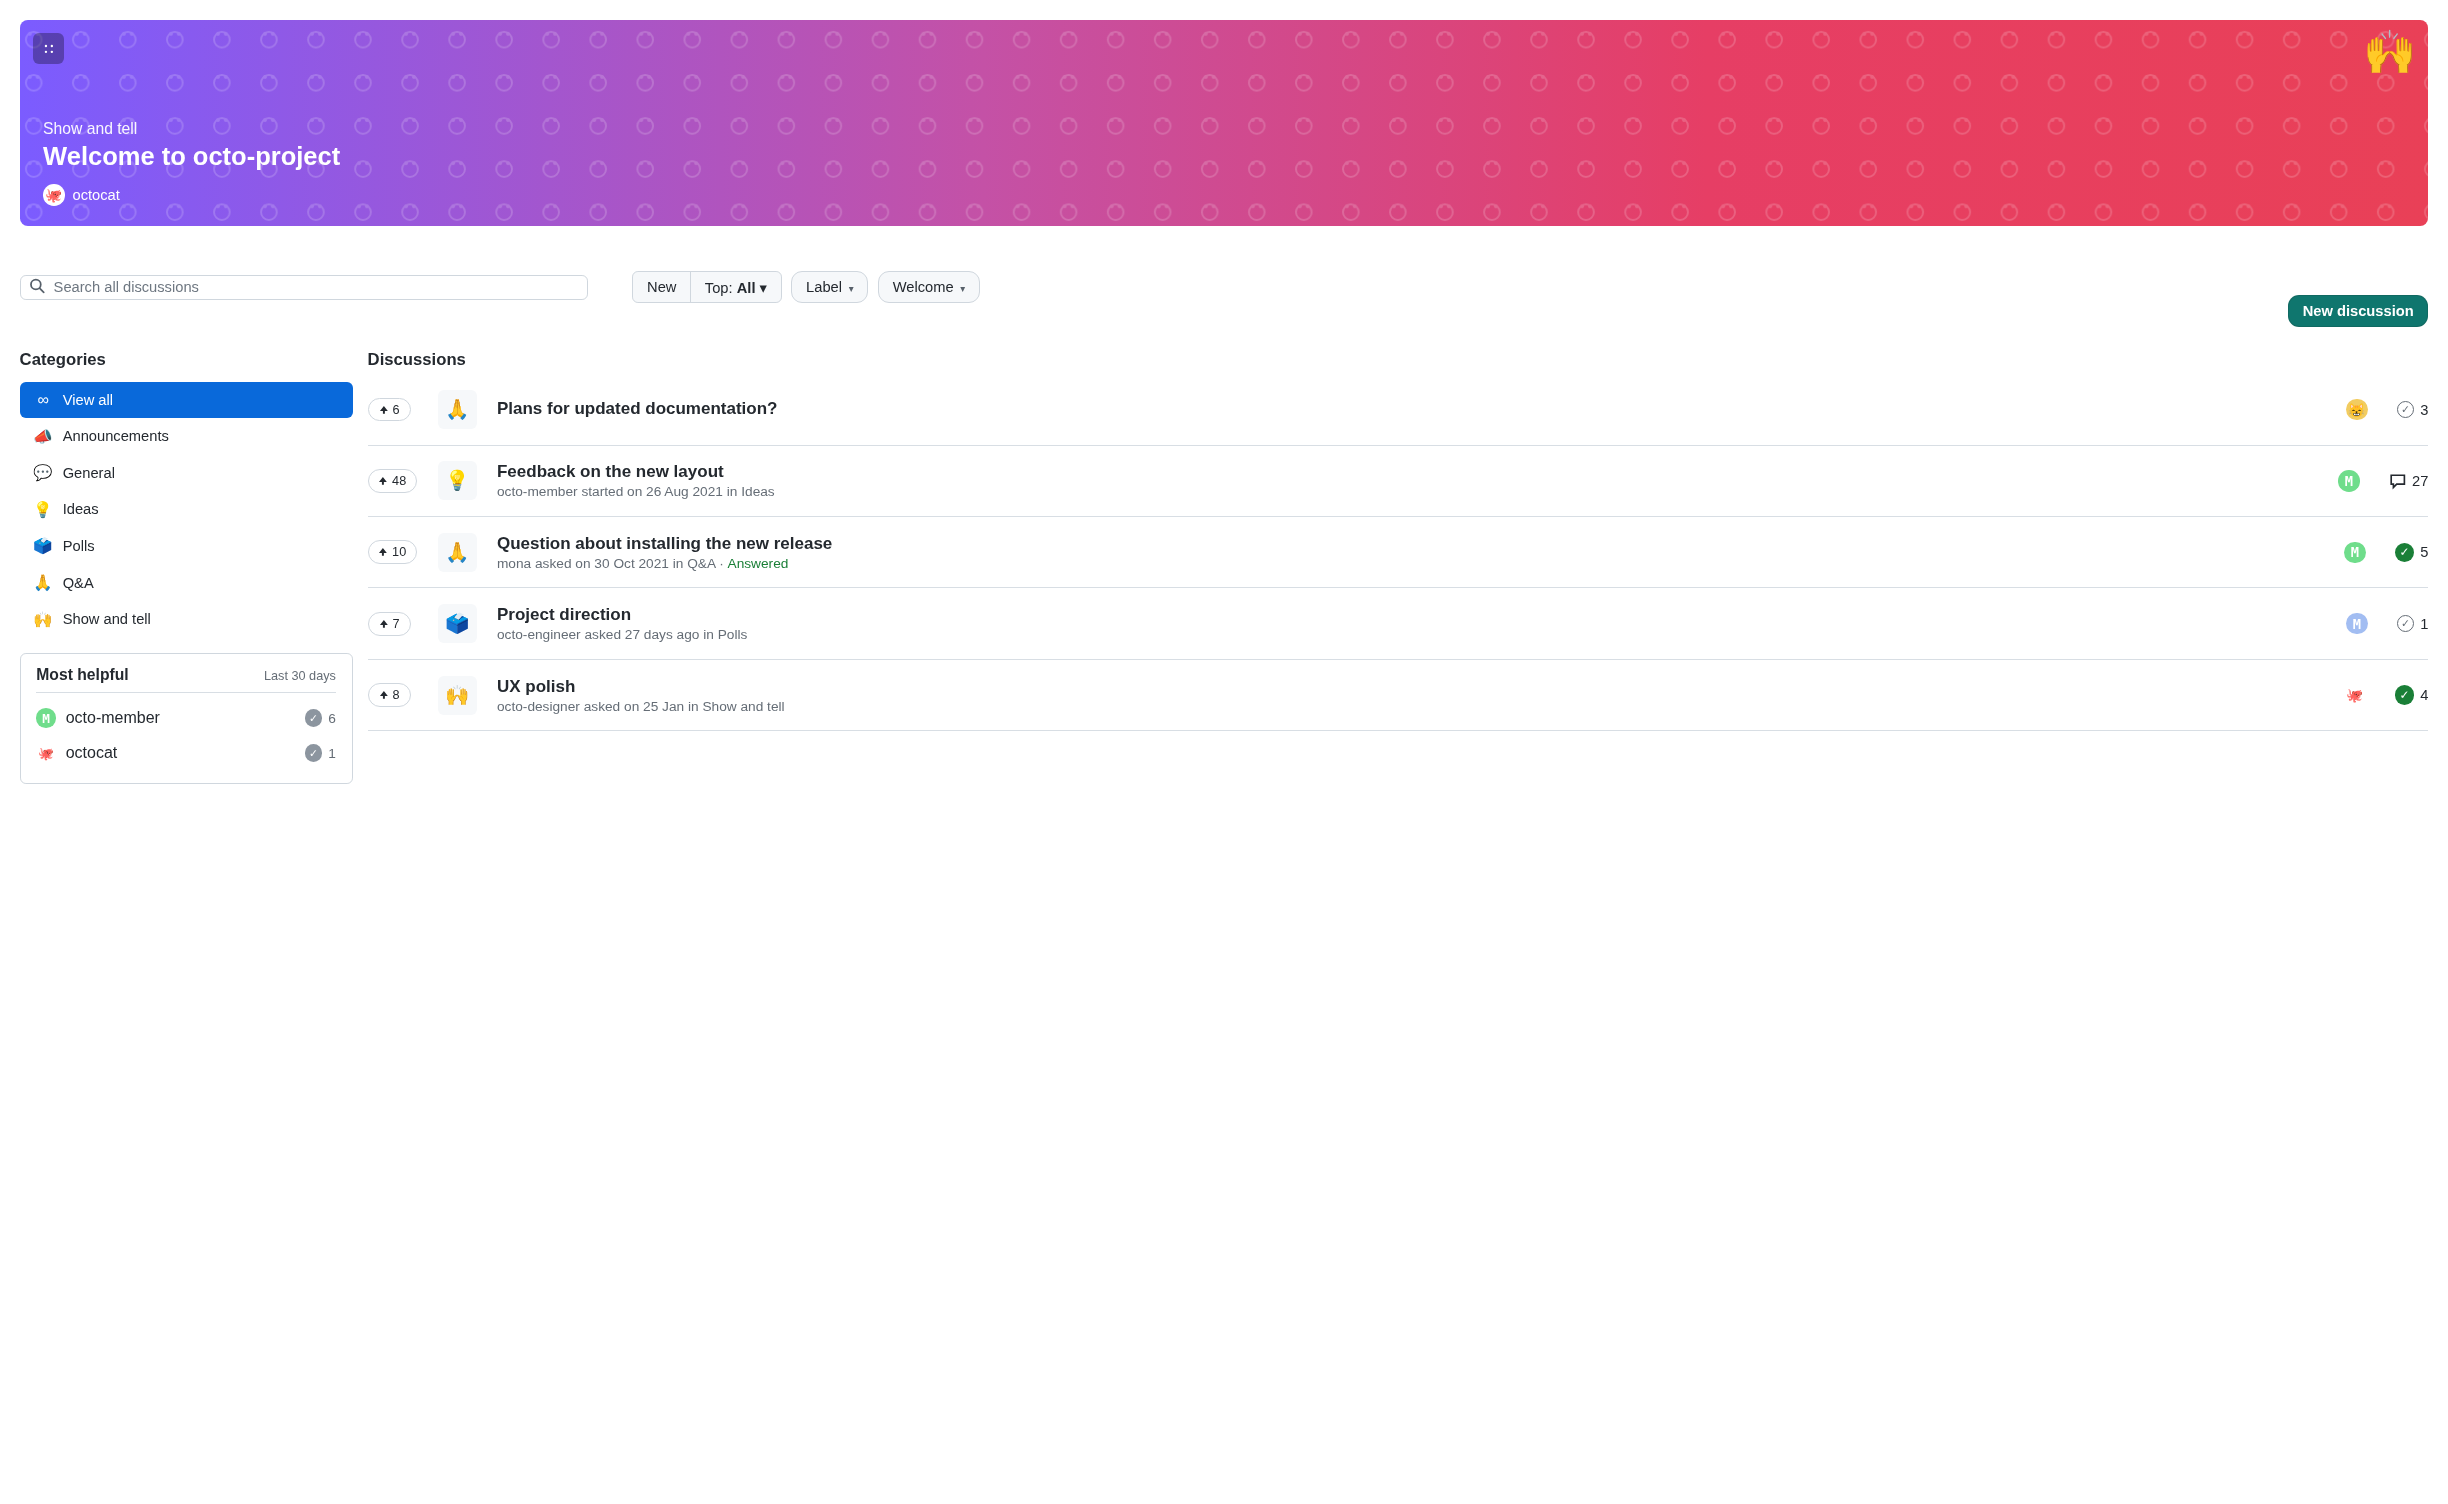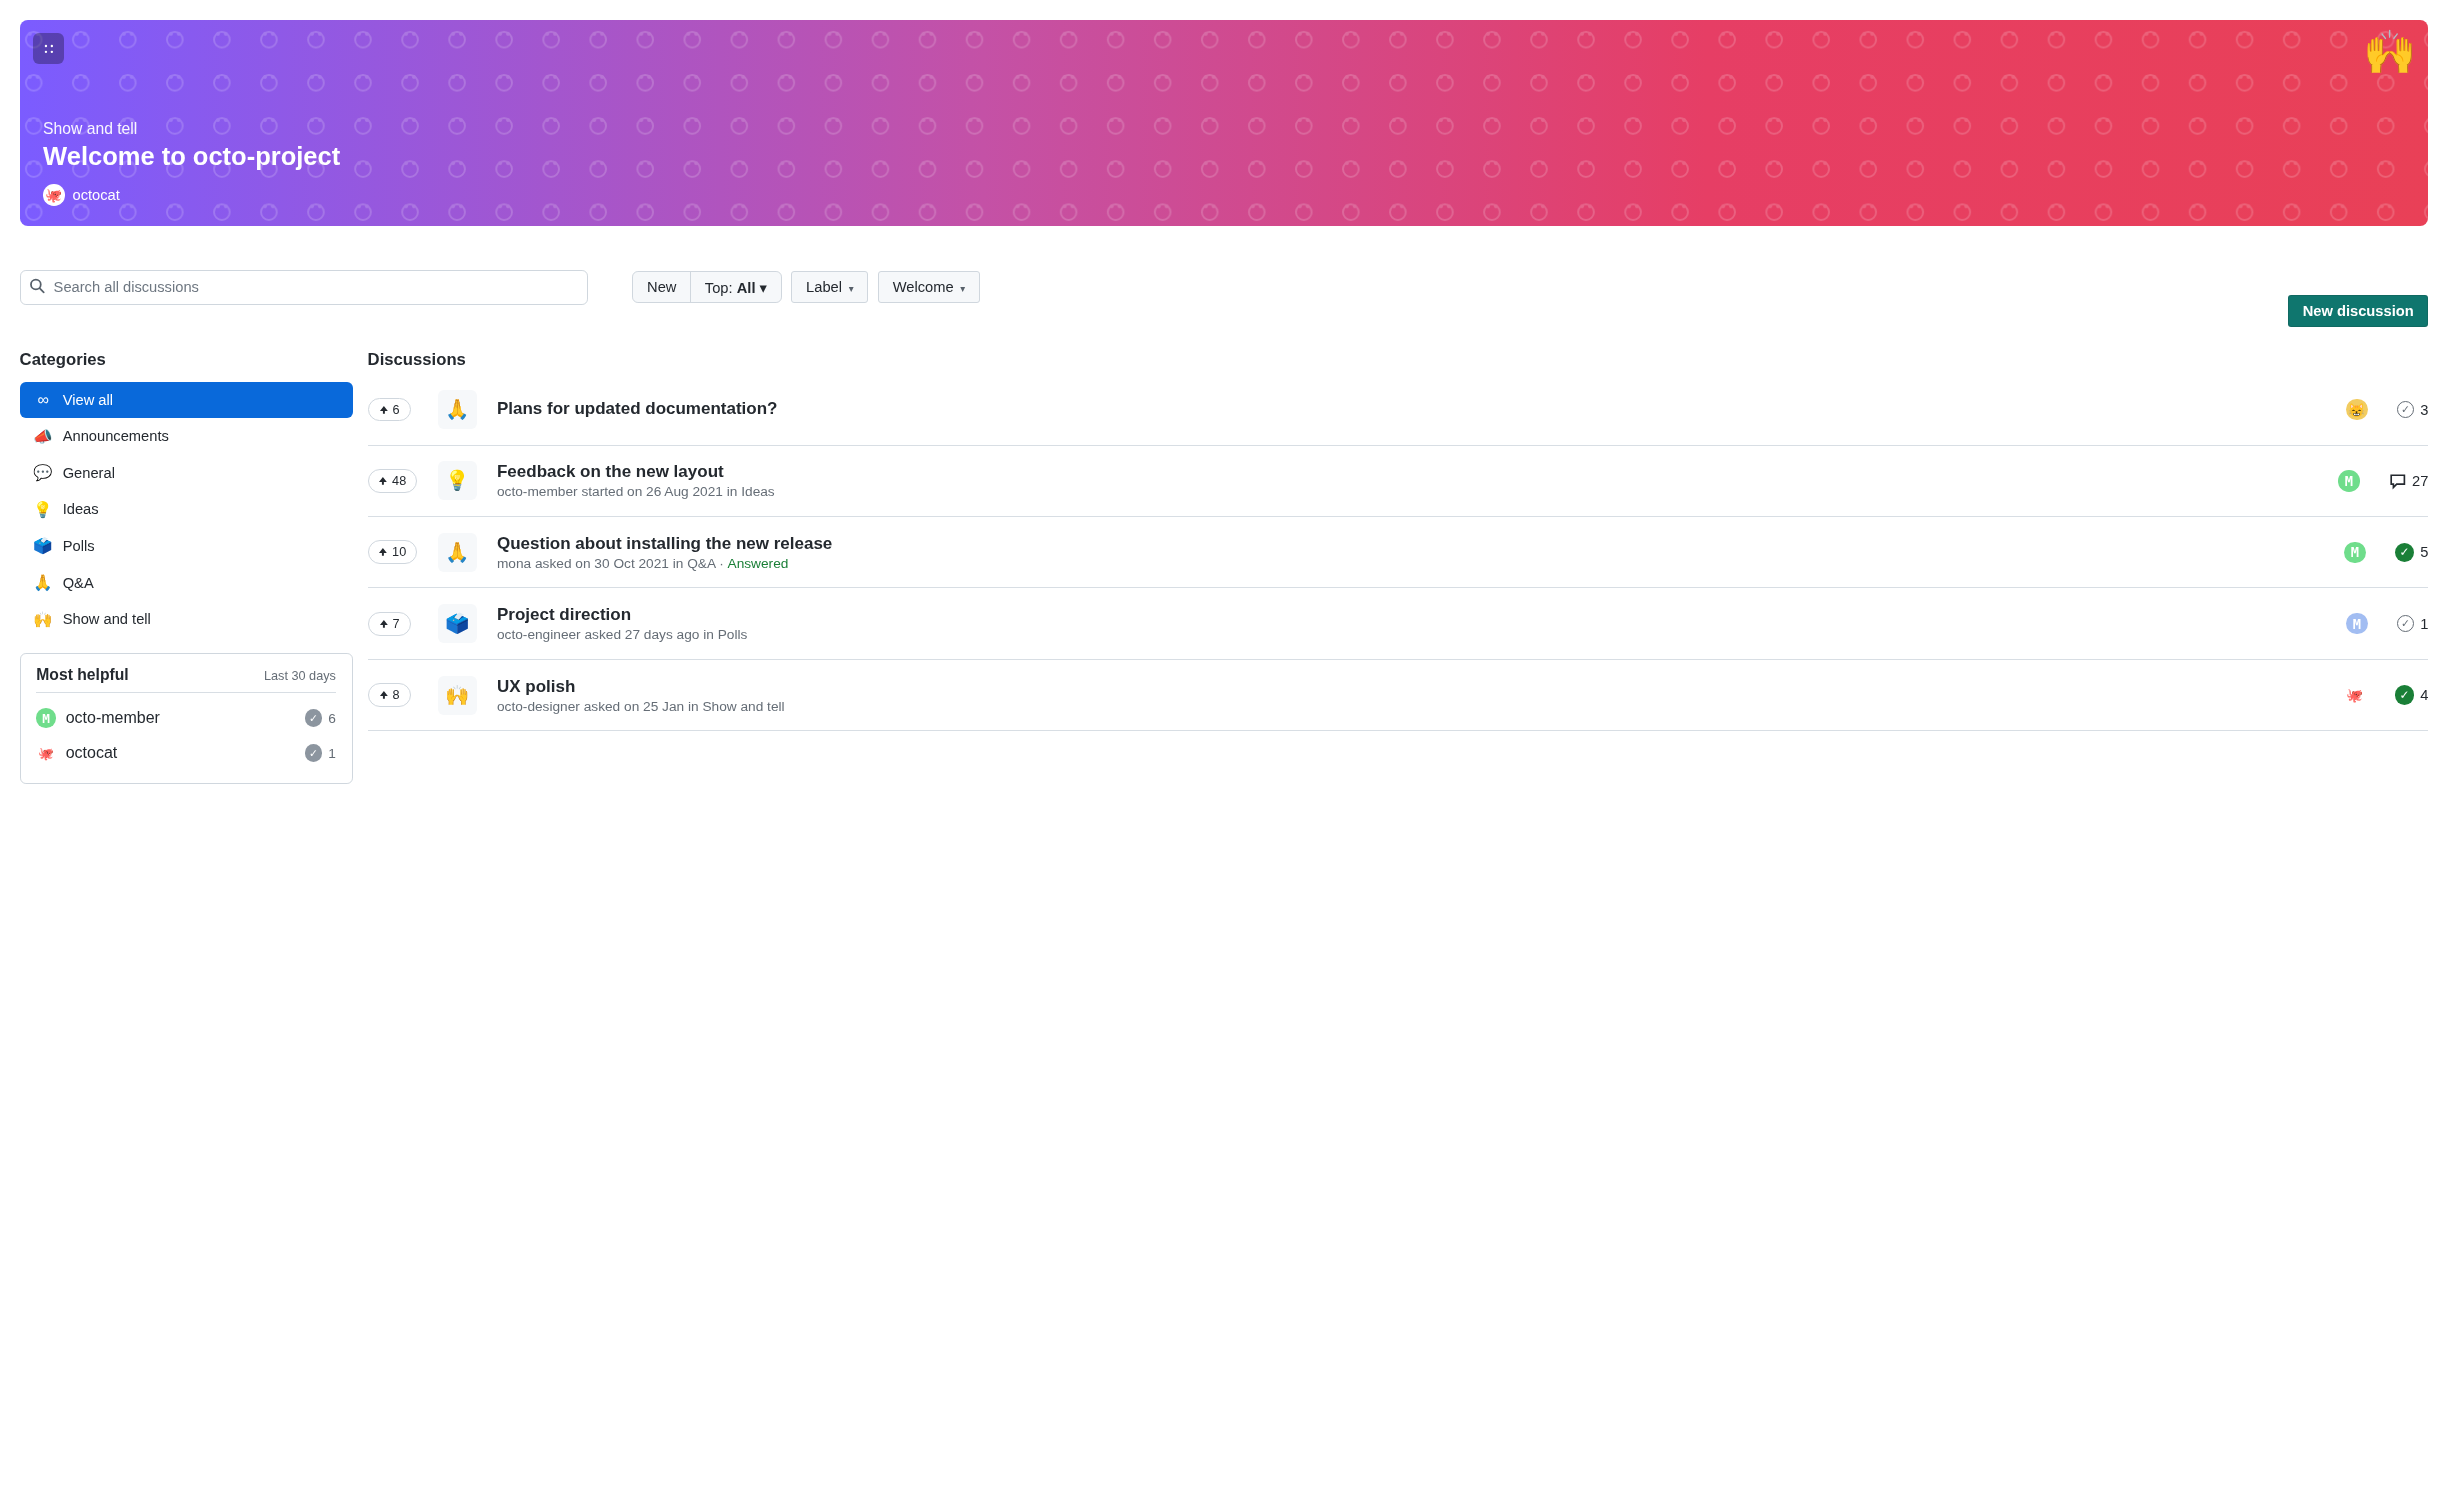--- a/index.html
+++ b/index.html
@@ -56,29 +56,29 @@
   .toolbar { display: flex; align-items: center; gap: 9.8px; margin-bottom: 23.5px; }
   .search-wrap {
     position: relative;
     flex: 0 0 568px;
   }
   .search-wrap .search-icon {
     position: absolute; left: 9.8px; top: 50%; transform: translateY(-50%);
     color: #57606a; font-size: 14.7px;
   }
   .search-input {
-    width: 100%; height: 35px; border: 1px solid #d0d7de; border-radius: 5.9px;
+    width: 100%; height: 25px; border: 1px solid #d0d7de; border-radius: 5.9px;
     padding: 0 11.8px 0 33px; font-size: 14.7px; color: #24292f;
     background: #fff;
   }
   .search-input::placeholder { color: #6e7781; }
   .btn-group { display: inline-flex; border: 1px solid #d0d7de; border-radius: 5.9px; overflow: hidden; background: #f6f8fa; margin-left: 35px;}
   .btn-group .btn-seg { padding: 6.9px 13.7px; font-size: 14.7px; border: none; background: transparent; cursor: pointer; color: #24292f; }
   .btn-group .btn-seg + .btn-seg { border-left: 1px solid #d0d7de; }
-  .btn { padding: 6.9px 13.7px; font-size: 14.7px; border: 1px solid #d0d7de; border-radius: 3px; background: #f6f8fa; cursor: pointer; color:#24292f; }
+  .btn { padding: 6.9px 13.7px; font-size: 14.7px; border: 1px solid #d0d7de; border-radius: 11px; background: #f6f8fa; cursor: pointer; color:#24292f; }
   .btn .caret { margin-left: 3.9px; font-size: 9.8px; color:#57606a;}
   .btn-primary { background: #0f766e; color: #fff; border-color: rgba(27,31,36,0.15); font-weight: 600; margin-top: 48px;}
   .spacer { flex: 1; }
 
   .main { display: grid; grid-template-columns: 333px 1fr; gap: 15px; align-items: start; }
 
   .sidebar-title { font-size: 16.7px; font-weight: 600; margin-bottom: 11.8px; }
   .cat-list { list-style: none; margin-bottom: 15.7px; }
   .cat-list li {
     display: flex; align-items: center; gap: 9.8px;

